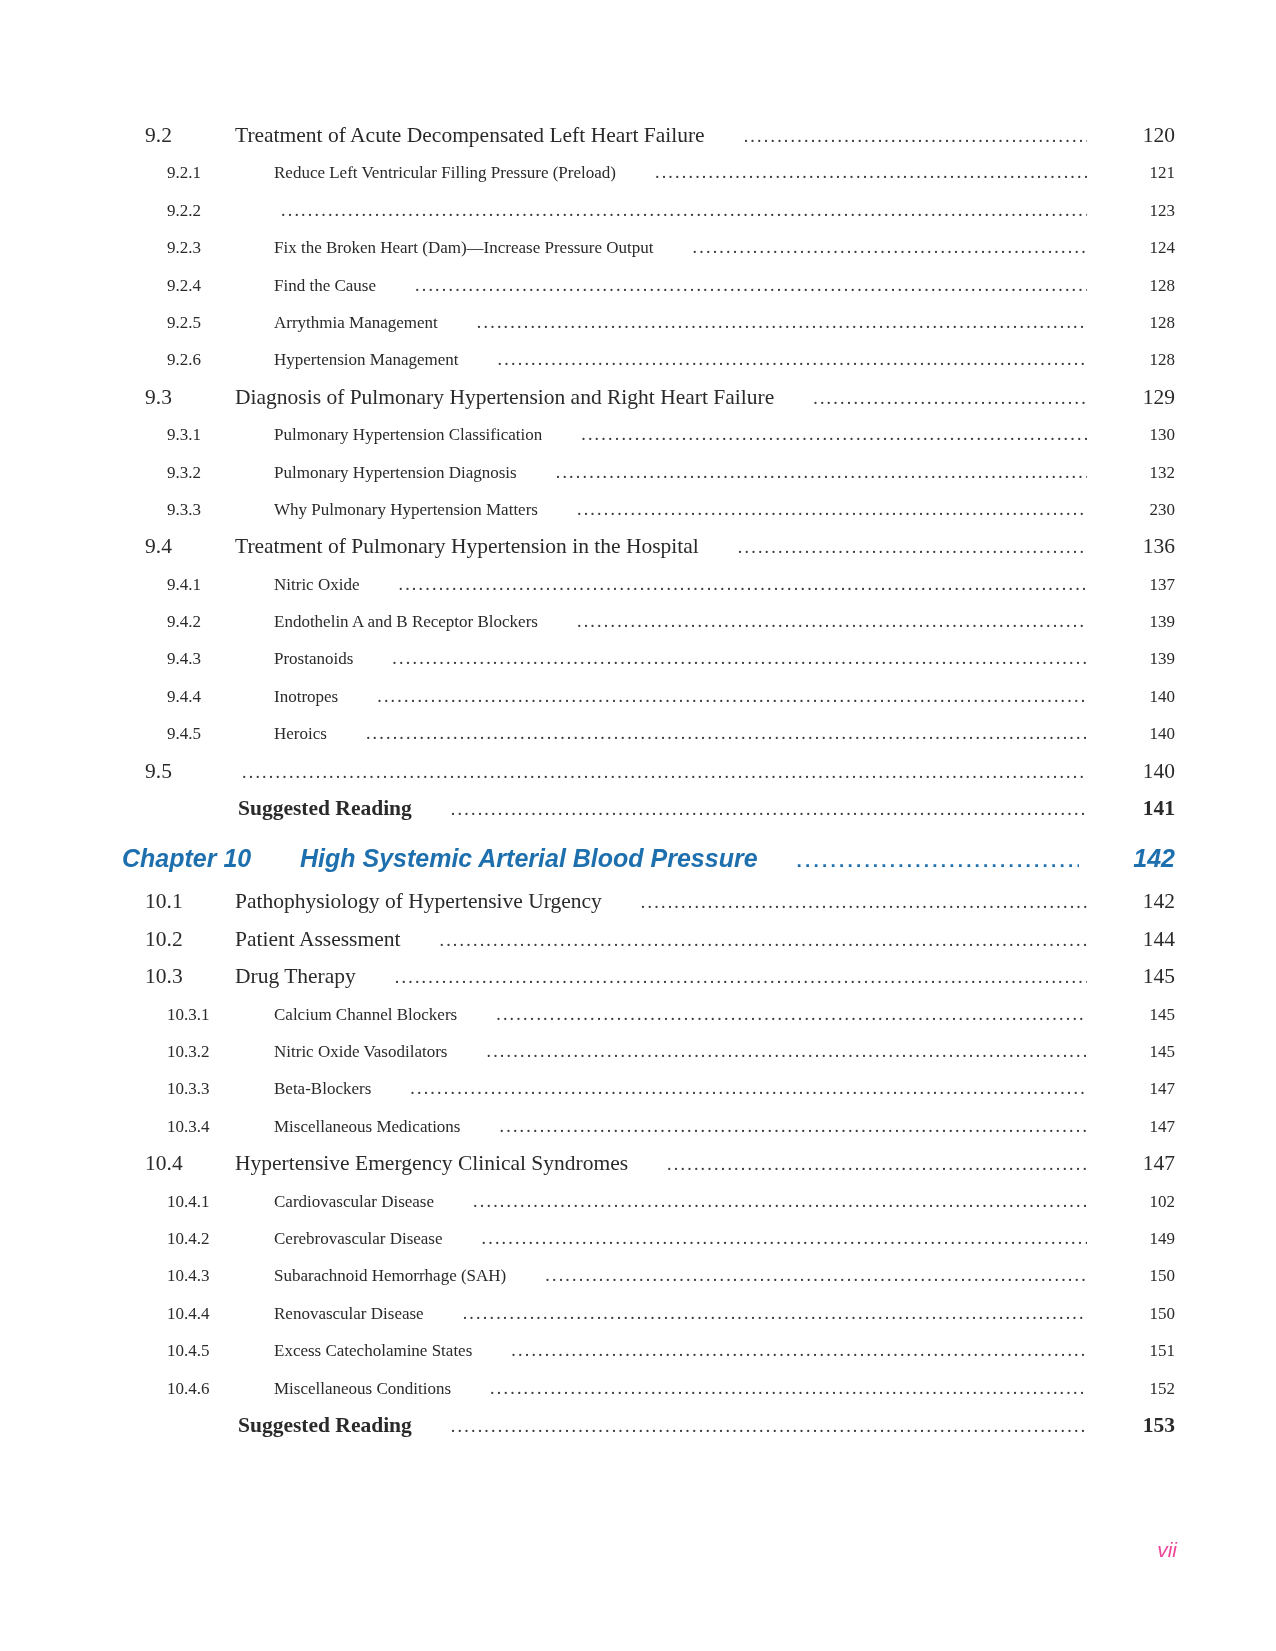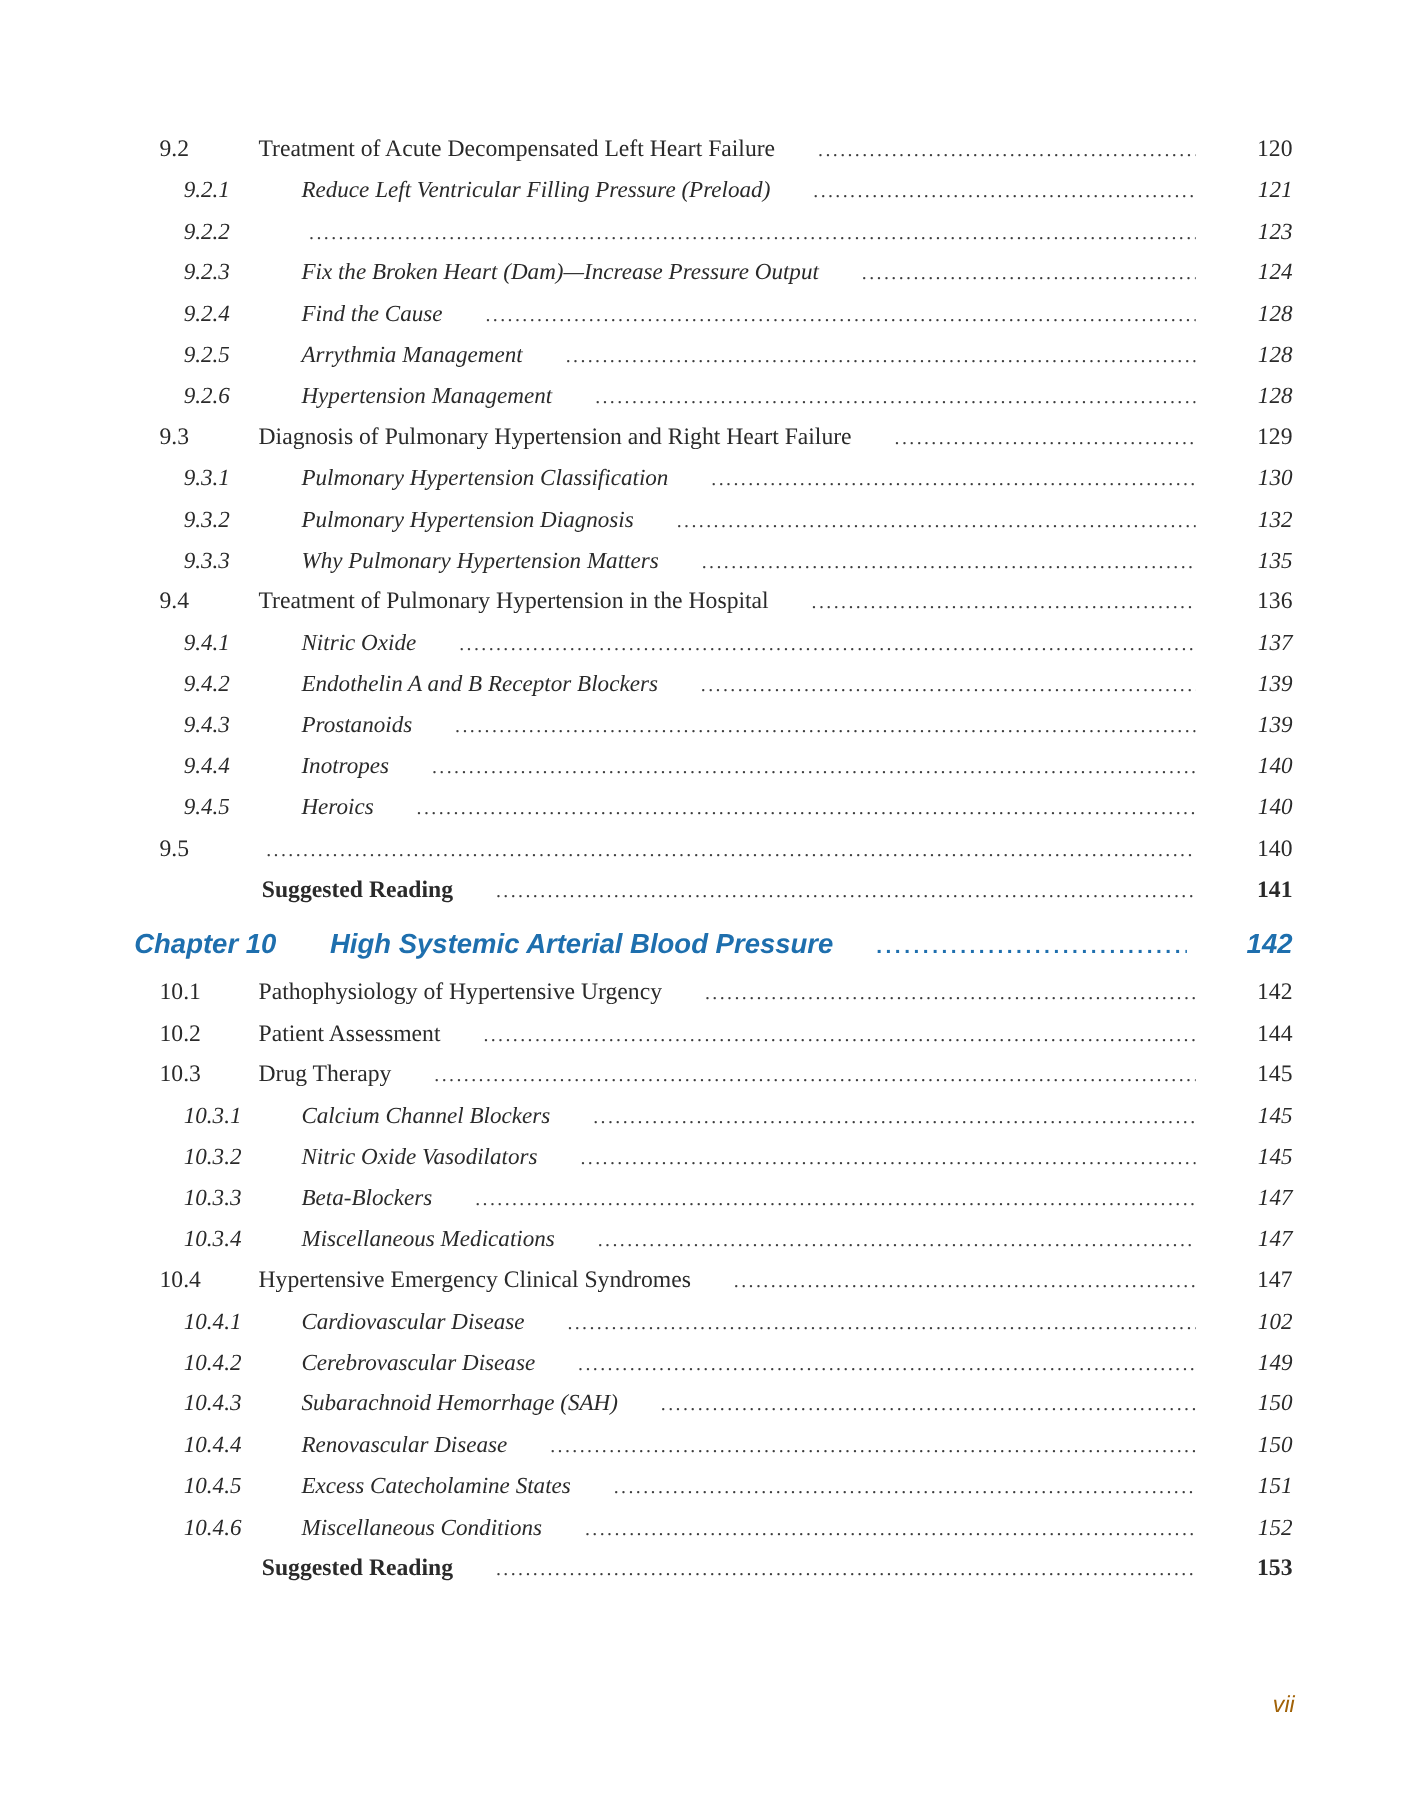--- a/index.html
+++ b/index.html
@@ -15,21 +15,21 @@
   .leader::after{
     content:"..................................................................................................................................................................................................................";
     font-family:"Liberation Serif",serif;font-style:normal;font-weight:normal;
     font-size:18px;letter-spacing:2.2px;color:#3c3c3c;
   }
   .pg{flex:none;min-width:48px;text-align:right;}
 
   .section{font-size:21.5px;padding-left:23px;}
   .section .num{width:58px;}
 
-  .subsection{font-size:21px;font-style:italic;padding-left:45px;}
+  .subsection{font-size:17px;padding-left:45px;}
   .subsection .num{width:75px;}
   .subsection .leader::after{font-style:normal;}
 
   .reading{font-size:21.5px;font-weight:bold;padding-left:116px;}
   .reading .leader::after{font-weight:normal;}
 
   .chapter{
     height:49px;line-height:49px;padding-top:7px;
     font-family:"Liberation Sans",sans-serif;font-weight:bold;font-style:italic;
     font-size:25px;color:var(--accent,#1e6fae);
@@ -37,21 +37,21 @@
   .chapter .num{width:146px;}
   .chapter .pg{min-width:56px;}
   .chapter .leader::after{
     font-family:"Liberation Sans",sans-serif;font-weight:bold;font-style:normal;
     font-size:19px;letter-spacing:3.2px;color:var(--accent,#1e6fae);
   }
 
   .folio{
     position:absolute;top:1538px;right:99px;
     font-family:"Liberation Sans",sans-serif;font-style:italic;
-    font-size:21px;color:#a16207;
+    font-size:21px;color:#ec4899;
   }
 </style>
 </head>
 <body>
 
 <div class="toc">
     <div class="row section">
       <span class="num">9.2</span>
       <span class="title">Treatment of Acute Decompensated Left Heart Failure</span>
       <span class="leader"></span>
@@ -107,21 +107,21 @@
     <div class="row subsection">
       <span class="num">9.3.2</span>
       <span class="title">Pulmonary Hypertension Diagnosis</span>
       <span class="leader"></span>
       <span class="pg">132</span>
     </div>
     <div class="row subsection">
       <span class="num">9.3.3</span>
       <span class="title">Why Pulmonary Hypertension Matters</span>
       <span class="leader"></span>
-      <span class="pg">135</span>
+      <span class="pg">230</span>
     </div>
     <div class="row section">
       <span class="num">9.4</span>
       <span class="title">Treatment of Pulmonary Hypertension in the Hospital</span>
       <span class="leader"></span>
       <span class="pg">136</span>
     </div>
     <div class="row subsection">
       <span class="num">9.4.1</span>
       <span class="title">Nitric Oxide</span>

